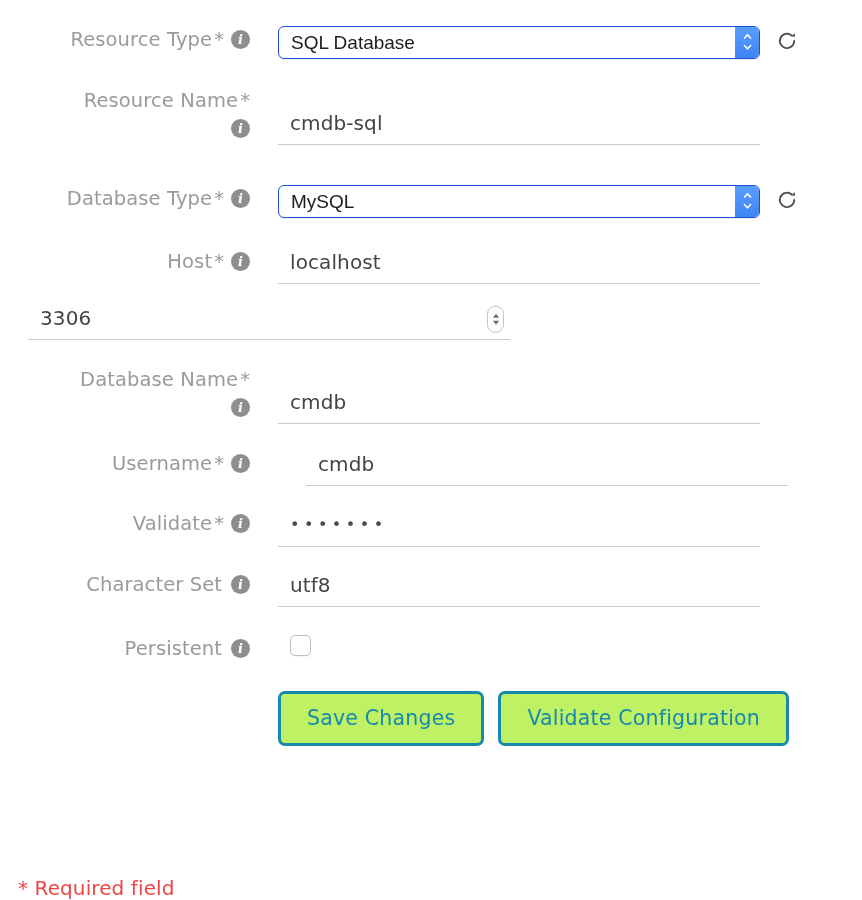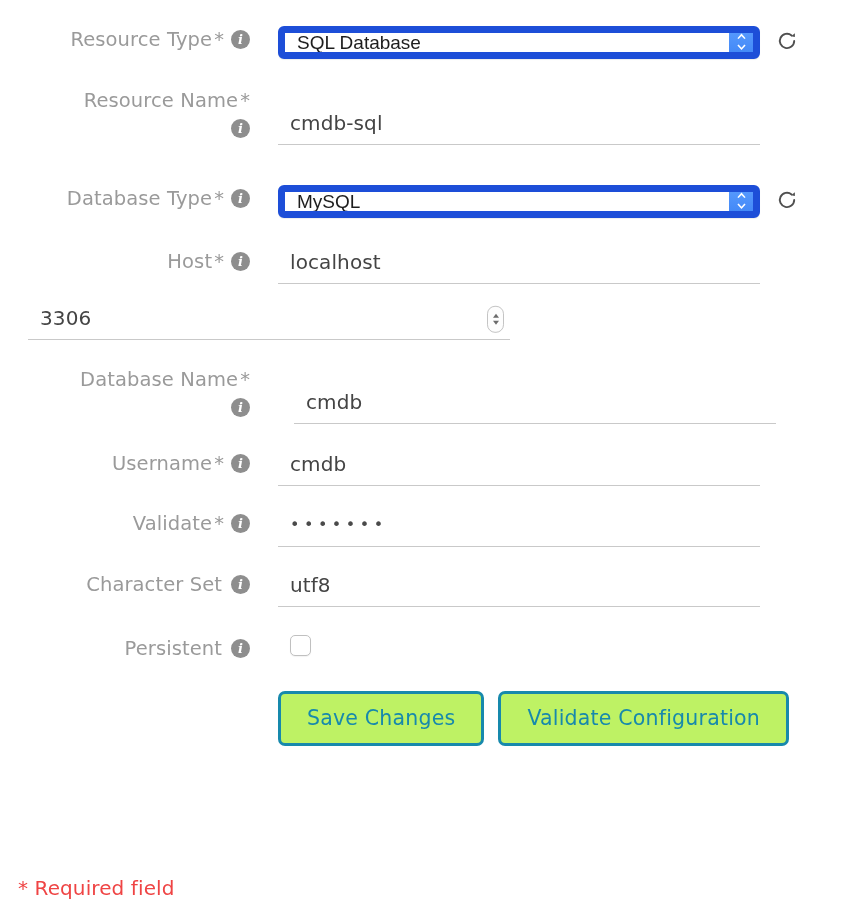--- a/index.html
+++ b/index.html
@@ -129,21 +129,21 @@
     border-right: 3.4px solid transparent;
   }
   .stepper .chev.up { border-bottom: 4px solid #6b6b6b; }
   .stepper .chev.down { border-top: 4px solid #6b6b6b; }
 
   
   .select-wrap {
     position: relative;
     width: 482px;
     height: 33px;
-    border: 7px solid #1d4ed8;
+    border: 1px solid #1d4ed8;
     border-radius: 6px;
     background: #ffffff;
     box-shadow: 0 1px 1px rgba(0,0,0,0.07);
     display: flex;
     align-items: center;
     box-sizing: border-box;
     overflow: hidden;
   }
   .select-value {
     flex: 1 1 auto;
@@ -233,22 +233,22 @@
     font-size: 20px;
     letter-spacing: 0.1px;
   }
 
   
   .row-resource-type { margin-top: 0; }
   .row-resource-name { margin-top: 28px; }
   .row-database-type { margin-top: 40px; }
   .row-host         { margin-top: 30px; }
   .row-port         { margin-top: 20px; }
-  .row-database-name{ margin-top: 26px; gap: 16px; }
-  .row-username     { margin-top: 26px; }
+  .row-database-name{ margin-top: 26px; }
+  .row-username     { margin-top: 26px; gap: 28px; }
   .row-password     { margin-top: 24px; }
   .row-charset      { margin-top: 24px; }
   .row-persistent   { margin-top: 28px; }
   .btn-row          { margin-top: 22px; }
 </style>
 </head>
 <body>
 
 <div class="form">
 

